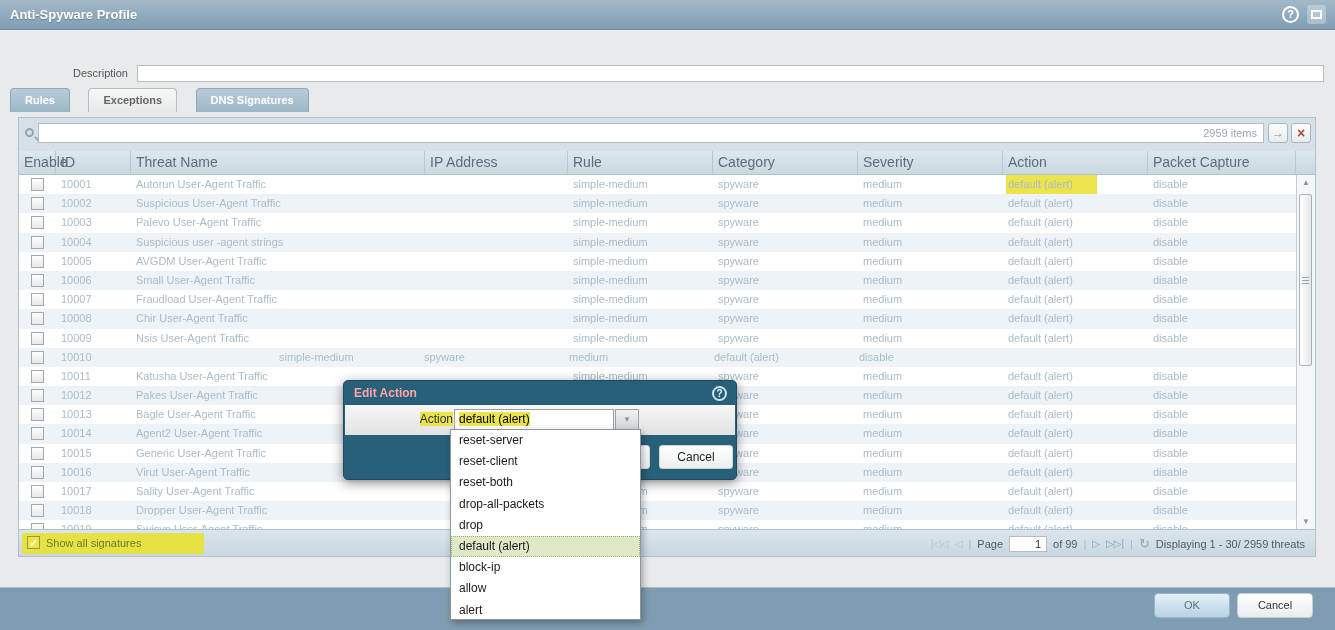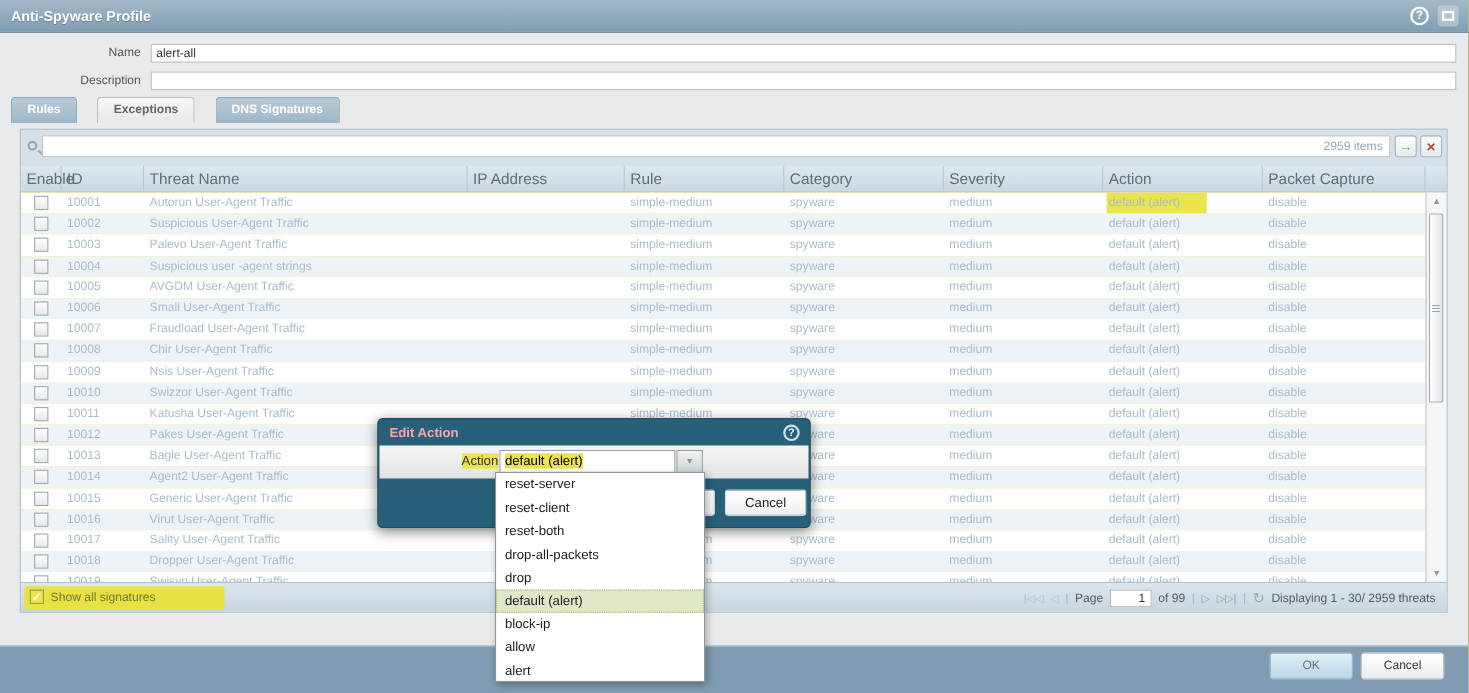--- a/index.html
+++ b/index.html
@@ -44,21 +44,21 @@
 
   
   .ghead{position:absolute;left:0;top:33px;width:1296px;height:24px;display:flex;
     background:linear-gradient(#dde7ed,#c9d8e1);border-bottom:1px solid #b0c2cc;}
   .hc{border-right:1px solid #b7c8d2;font-size:14px;color:#5d6e78;line-height:23px;padding-left:5px;flex-shrink:0;cursor:pointer;}
   .hfill{flex:1;border-right:none;}
   .w-en{width:37px;} .w-id{width:75px;} .w-th{width:294px;} .w-ip{width:143px;} .w-ru{width:145px;}
   .w-ca{width:145px;} .w-se{width:145px;} .w-ac{width:145px;} .w-pc{width:148px;}
 
   
-  .grows{position:absolute;left:0;top:57px;width:1277px;height:354px;overflow:hidden;background:#fde047;}
+  .grows{position:absolute;left:0;top:57px;width:1277px;height:354px;overflow:hidden;background:#14532d;}
   .trow{display:flex;height:19.2px;font-size:11px;color:#a9bcc9;line-height:19px;background:#fff;}
   .trow.alt{background:#eef3f7;}
   .tc{padding-left:5px;flex-shrink:0;overflow:hidden;white-space:nowrap;}
   .tc.cen{text-align:center;padding-left:0;}
   .cb{display:inline-block;width:13px;height:13px;margin-top:3px;border:1px solid #9fa9af;background:linear-gradient(#fefefe,#e8e8e8);cursor:pointer;}
   .hl{background:#ebe44d;}
   .hl-cell{background:#ebe44d;display:inline-block;padding-right:24px;margin-left:-2px;padding-left:2px;}
 
   
   .vscroll{position:absolute;left:1277px;top:57px;width:19px;height:354px;background:#f4f6f7;border-left:1px solid #c3ced4;}
@@ -118,24 +118,20 @@
 <div class="screen">
 
   <div class="titlebar">
     <span class="title">Anti-Spyware Profile</span>
     <span class="tb-help">?</span>
     <span class="tb-restore">
         <i></i>
       </span>
   </div>
 
-  <div class="frow r-name">
-    <label>Name</label>
-    <input type="text" value="alert-all" style="">
-  </div>
   <div class="frow r-desc">
     <label>Description</label>
     <input type="text" value="" style="">
   </div>
 
   <div class="tabs">
     <span class="tab">Rules</span>
     <span class="tab active">Exceptions</span>
     <span class="tab">DNS Signatures</span>
   </div>
@@ -259,21 +255,20 @@
           <div class="tc w-ip"></div>
           <div class="tc w-ru">simple-medium</div>
           <div class="tc w-ca">spyware</div>
           <div class="tc w-se">medium</div>
           <div class="tc w-ac">default (alert)</div>
           <div class="tc w-pc">disable</div>
         </div>
         <div class="trow alt">
           <div class="tc w-en cen"><span class="cb"></span></div>
           <div class="tc w-id">10010</div>
-          <div class="tc w-th">Swizzor User-Agent Traffic</div>
           <div class="tc w-ip"></div>
           <div class="tc w-ru">simple-medium</div>
           <div class="tc w-ca">spyware</div>
           <div class="tc w-se">medium</div>
           <div class="tc w-ac">default (alert)</div>
           <div class="tc w-pc">disable</div>
         </div>
         <div class="trow">
           <div class="tc w-en cen"><span class="cb"></span></div>
           <div class="tc w-id">10011</div>

